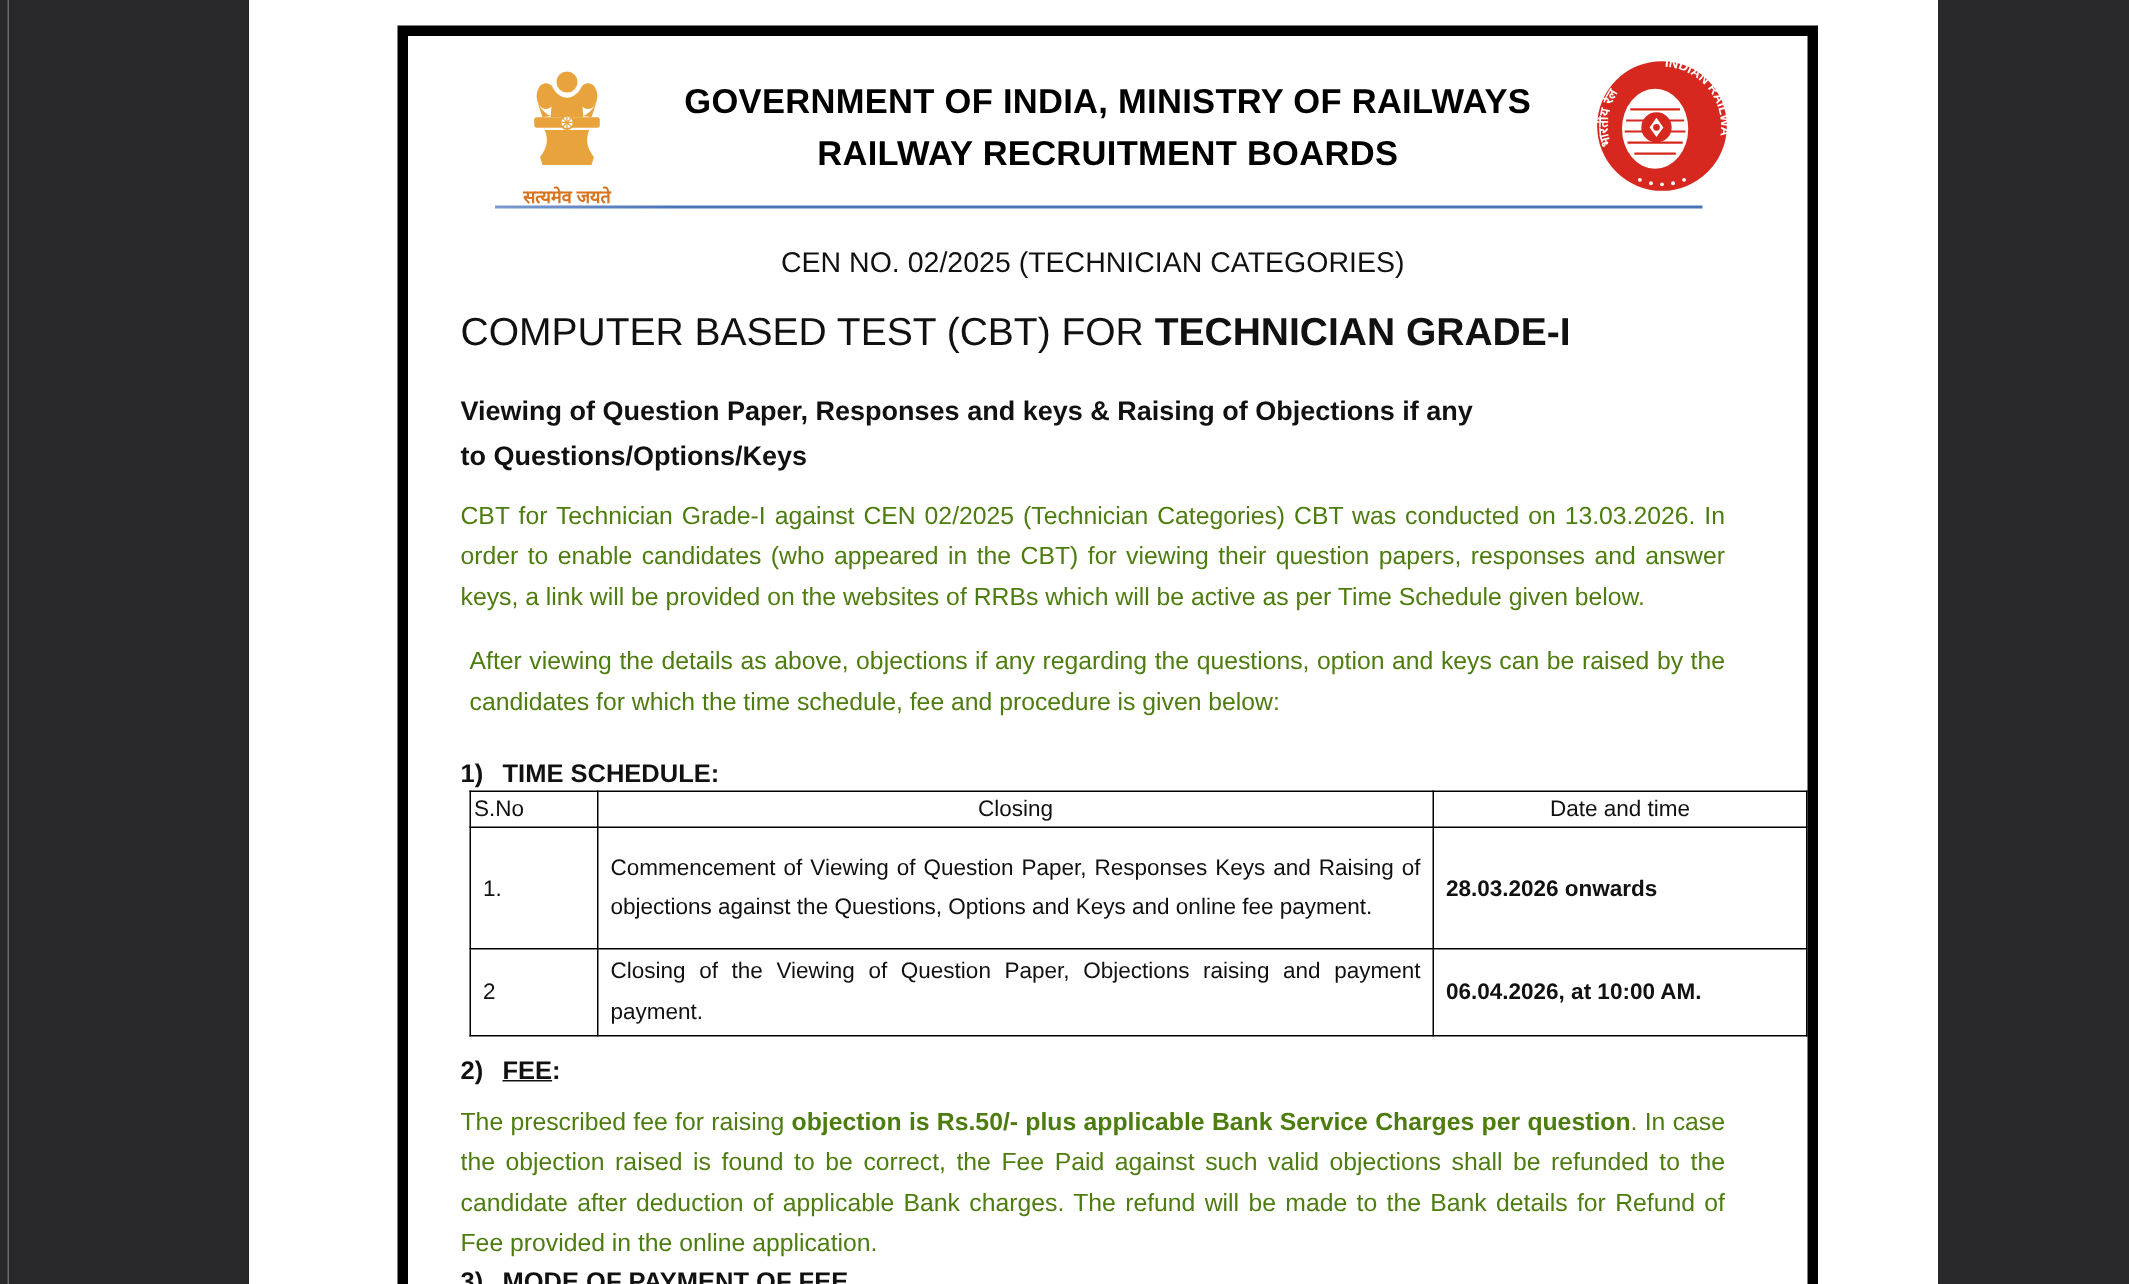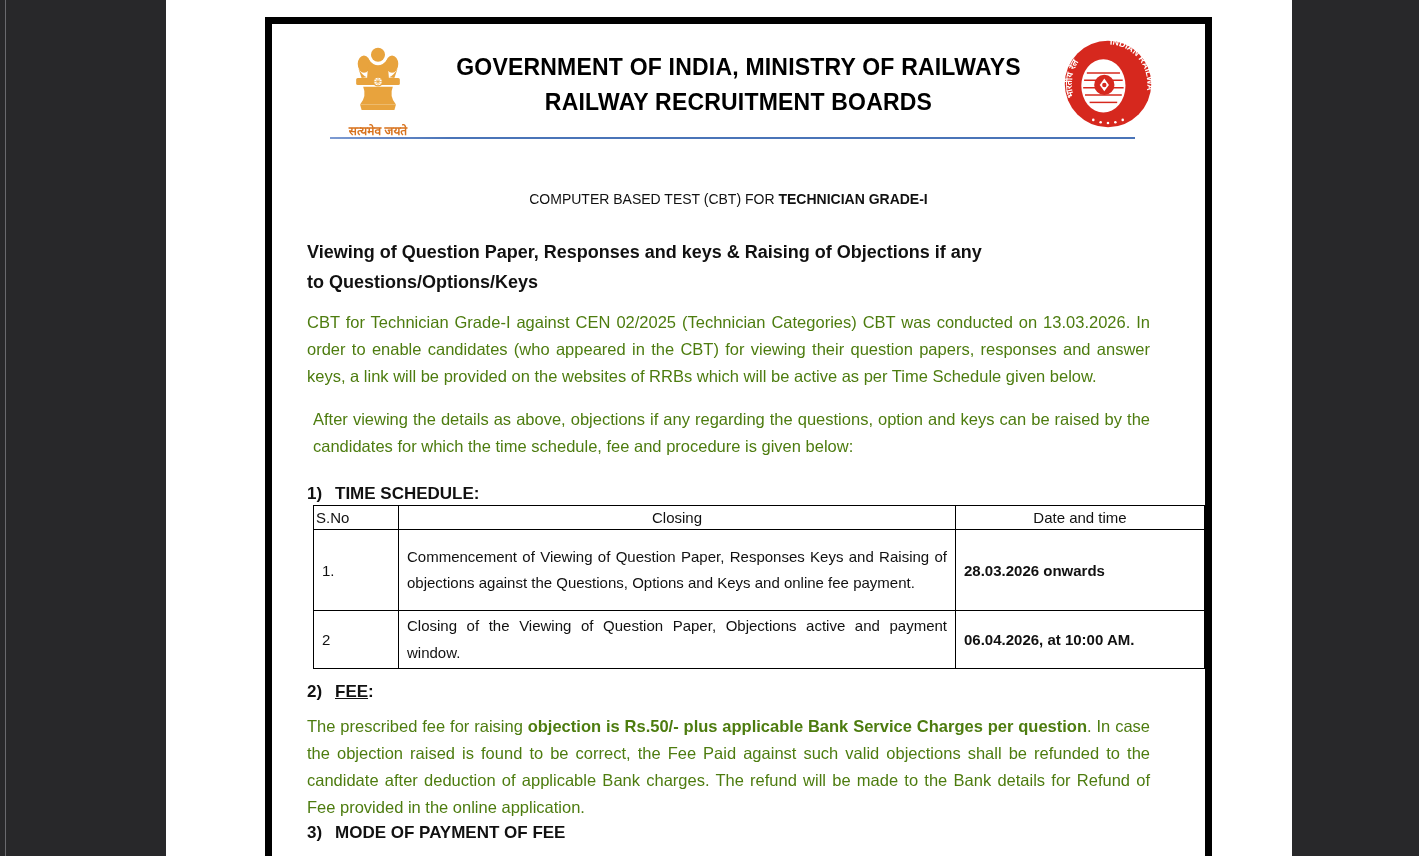--- a/index.html
+++ b/index.html
@@ -39,21 +39,21 @@
   .railway-logo { position:absolute; left:790px; top:14px; width:92px; height:92px; }
   .railway-logo svg { width:92px; height:92px; display:block; }
 
   .header-rule { position:absolute; left:58px; top:113px; width:805px; height:2px;
     background:linear-gradient(90deg,#7d9bd2,#4a74b8 15%,#4a74b8); }
 
   
   .doc-body { position:absolute; left:35px; top:141px; width:843px; }
 
   .cen-line { text-align:center; font-size:19px; line-height:22px; color:#111; }
-  .cbt-line { text-align:center; font-size:14px; line-height:22px; margin-top:23px; color:#111; }
+  .cbt-line { text-align:left; font-size:26px; line-height:22px; margin-top:23px; color:#111; }
   .cbt-line b { font-weight:bold; }
   .subject { font-weight:bold; font-size:18px; line-height:30px; margin-top:27px; color:#111; }
 
   .para { font-size:16.5px; line-height:27px; text-align:justify; color:#4d7c0f; }
   .para1 { margin-top:12px; }
   .para2 { margin-top:16px; padding-left:6px; }
 
   .sec-head { margin-top:24px; font-weight:bold; font-size:17px; line-height:20px; color:#111; }
   .sec-num { display:inline-block; min-width:28px; }
   .u { text-decoration:underline; }
@@ -150,20 +150,21 @@
               <circle cx="58" cy="91.5" r="1.4"></circle>
             <circle cx="66" cy="89" r="1.4"></circle>
           </g>
         </svg>
       </div>
 
       <div class="header-rule"></div>
 
       <div class="doc-body">
 
+        <div class="cen-line">CEN NO. 02/2025 (TECHNICIAN CATEGORIES)</div>
 
         <div class="cbt-line"><span>COMPUTER BASED TEST (CBT) FOR </span><b>TECHNICIAN GRADE-I</b></div>
 
         <div class="subject">
           <div>Viewing of Question Paper, Responses and keys &amp; Raising of Objections if any</div>
           <div>to Questions/Options/Keys</div>
         </div>
 
         <div class="para para1">CBT for Technician Grade-I against CEN 02/2025 (Technician Categories) CBT was conducted on 13.03.2026. In order to enable candidates (who appeared in the CBT) for viewing their question papers, responses and answer keys, a link will be provided on the websites of RRBs which will be active as per Time Schedule given below.</div>
 
@@ -178,21 +179,21 @@
             <th class="col-act">Closing</th>
             <th class="col-date">Date and time</th>
           </tr>
           <tr class="r1">
             <td class="c-sno">1.</td>
             <td class="c-act">Commencement of Viewing of Question Paper, Responses Keys and Raising of objections against the Questions, Options and Keys and online fee payment.</td>
             <td class="c-date">28.03.2026  onwards</td>
           </tr>
           <tr class="r2">
             <td class="c-sno">2</td>
-            <td class="c-act">Closing of the Viewing of Question Paper, Objections active and payment window.</td>
+            <td class="c-act">Closing of the Viewing of Question Paper, Objections raising and payment payment.</td>
             <td class="c-date">06.04.2026, at 10:00 AM.</td>
           </tr>
         </tbody>
           </table>
 
         <div class="sec-head sec-fee"><span class="sec-num">2)</span><span class="u">FEE</span><span>:</span></div>
 
         <div class="para fee-para"><span>The prescribed fee for raising </span><b>objection is Rs.50/- plus applicable Bank Service Charges per question</b><span>. In case the objection raised is found to be correct, the Fee Paid against such valid objections shall be refunded to the candidate after deduction of applicable Bank charges. The refund will be made to the Bank details for Refund of Fee provided in the online application.</span></div>
 
         <div class="sec-head sec-mode"><span class="sec-num">3)</span><span>MODE OF PAYMENT OF FEE</span></div>

